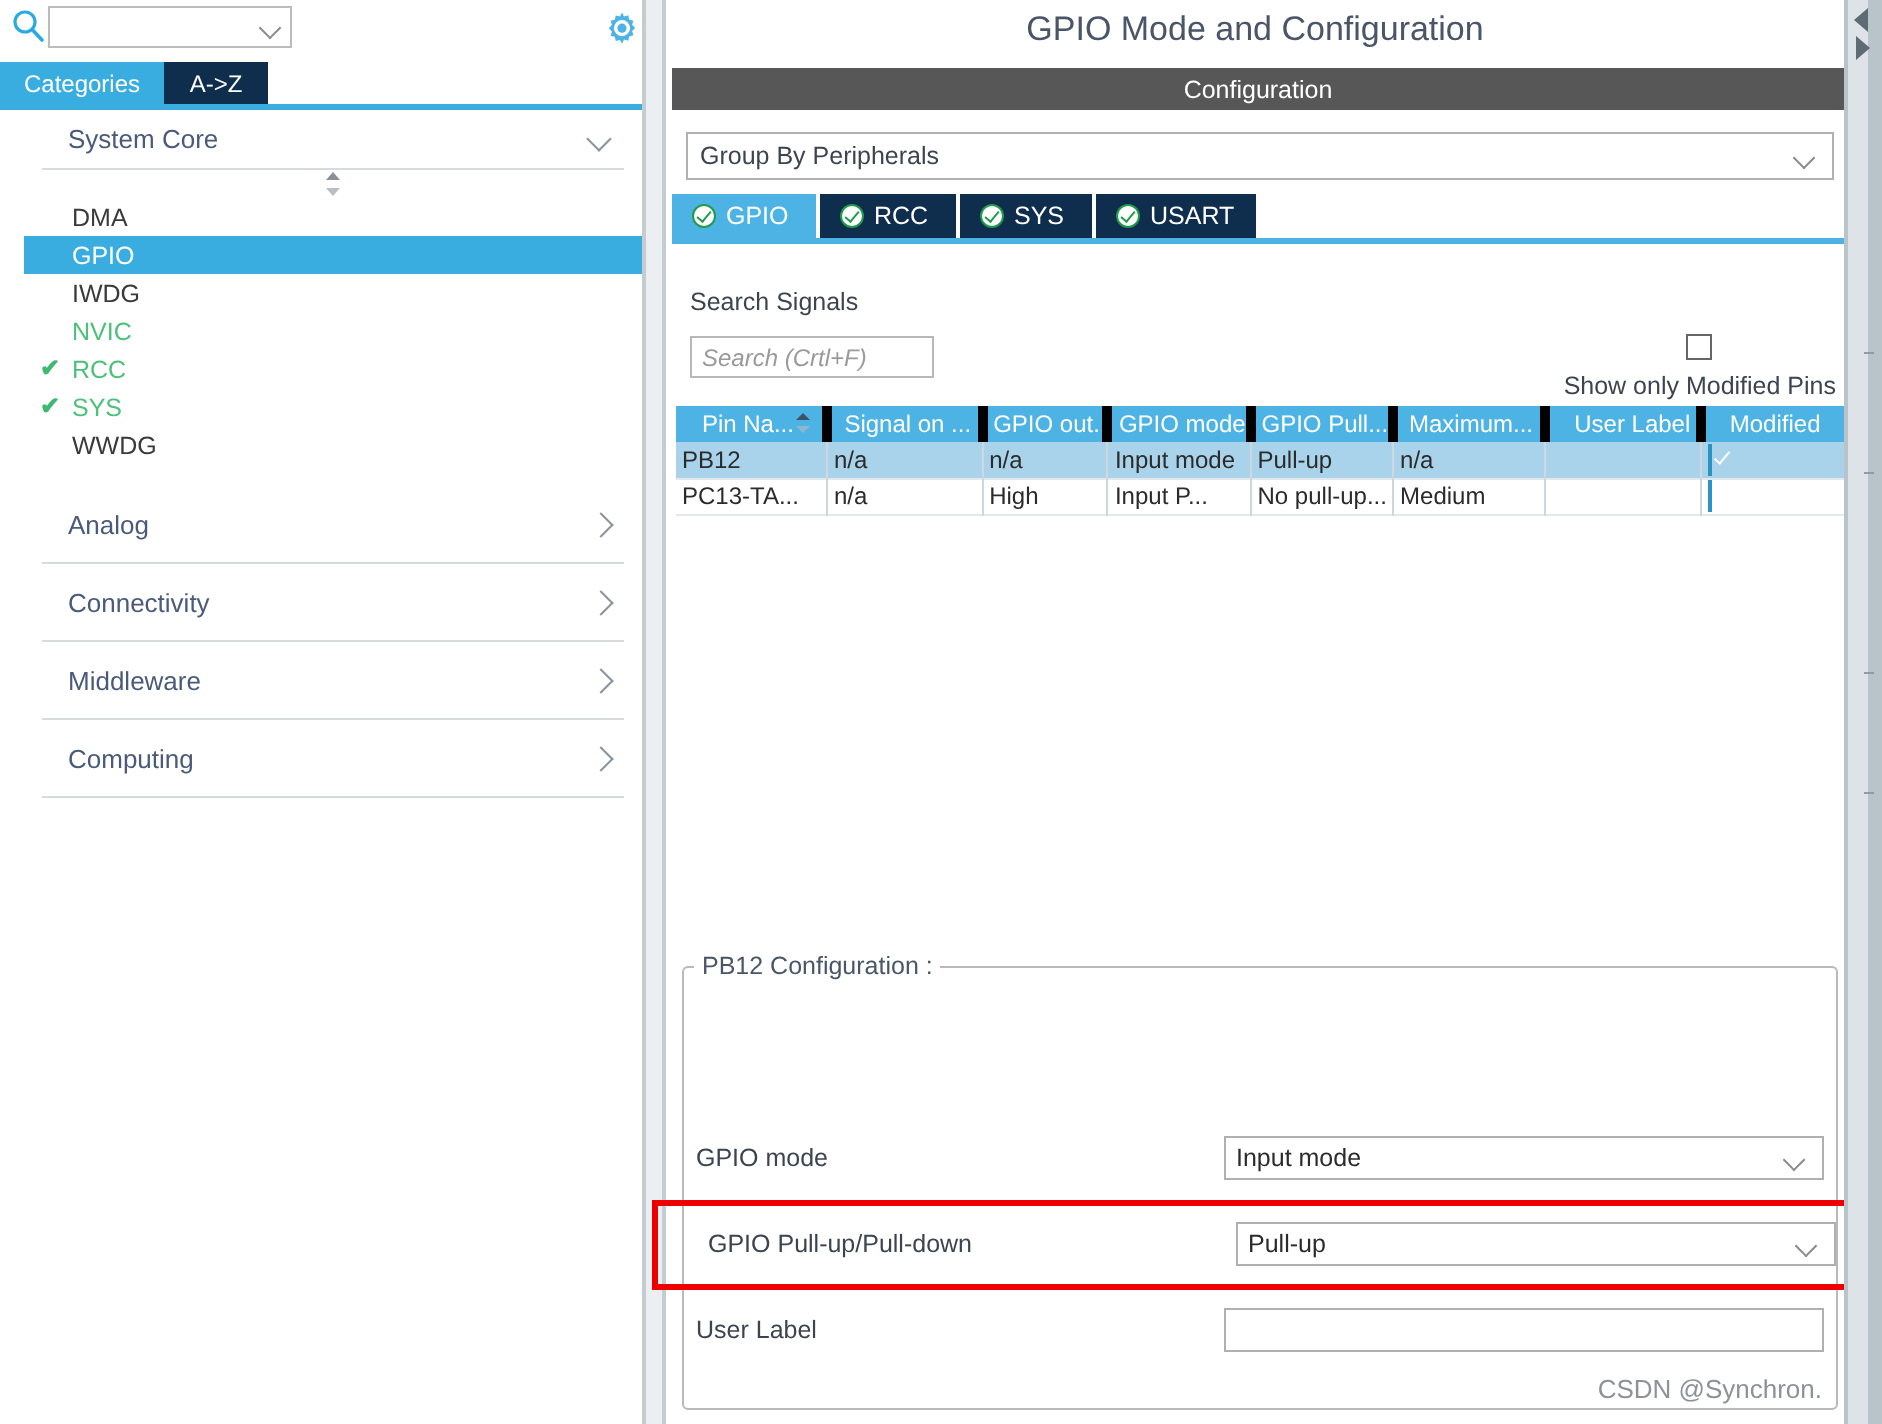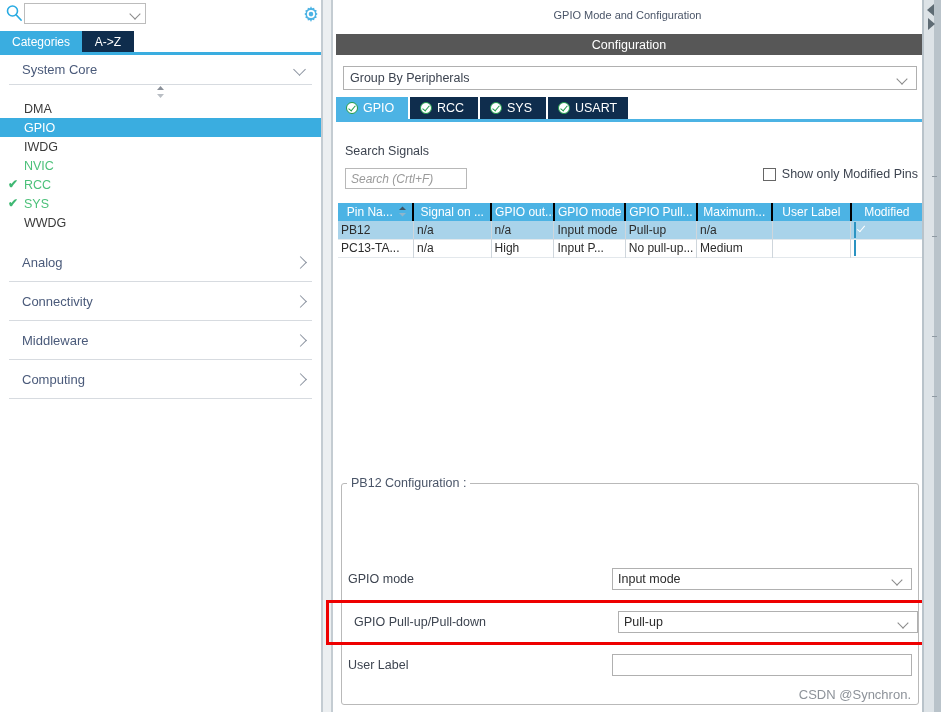--- a/index.html
+++ b/index.html
@@ -58,21 +58,21 @@
   }
   #tab-categories { left: 0; width: 82px; background: #3eaeе0; background: #3aade0; }
   #tab-az { left: 82px; width: 52px; background: #0f2d4d; }
   #tabstrip-underline {
     position: absolute; left: 0; top: 52px; width: 321px; height: 3px;
     background: #3aade0;
   }
 
   #tree-area {
     position: absolute; left: 0; top: 55px; width: 321px; height: 657px;
-    background: #fff; overflow: hidden;
+    background: #fff; overflow: hidden; padding-left: 12px;
   }
   .grp-header {
     position: relative; height: 30px; margin: 0 9px;
     display: flex; align-items: center;
     border-bottom: 1px solid #d7dbe0;
     color: #4a5a7a; font-size: 13px;
   }
   .grp-header .lbl { margin-left: 13px; }
   .grp-header .arrow { position: absolute; right: 6px; top: 9px; }
   .arrow-down { width: 12px; height: 12px; position: relative; }
@@ -117,21 +117,21 @@
   }
 
   
   #right {
     position: absolute; left: 333px; top: 0; width: 589px; height: 712px;
     background: #ffffff;
   }
   #panel-title {
     position: absolute; left: 0; top: 0; width: 589px; height: 30px;
     display: flex; align-items: center; justify-content: center;
-    font-size: 11px; color: #4a5568; background: #ffffff;
+    font-size: 17px; color: #4a5568; background: #ffffff;
     border-bottom: 1px solid #ffffff;
   }
   #cfg-bar {
     position: absolute; left: 3px; top: 34px; width: 586px; height: 21px;
     background: #575757; color: #ffffff; font-size: 12.5px;
     display: flex; align-items: center; justify-content: center;
   }
   #group-combo {
     position: absolute; left: 10px; top: 66px; width: 574px; height: 24px;
     border: 1px solid #b0b0b0; background: #fff;
@@ -173,36 +173,36 @@
     position: absolute; left: 12px; top: 168px; width: 122px; height: 21px;
     border: 1px solid #b8b8b8; background: #fff;
     display: flex; align-items: center;
   }
   #signal-search .ph {
     margin-left: 5px; font-size: 12px; color: #9a9a9a; font-style: italic;
   }
   #modified-chk {
     position: absolute; right: 4px; top: 167px;
     display: flex; align-items: center; gap: 6px;
-    font-size: 12.5px; color: #3d4450;
+    font-size: 12.5px; color: #3d4450; flex-direction: column;
   }
   .cbox {
     width: 13px; height: 13px; border: 1.4px solid #666; background: #fff;
     flex: 0 0 13px;
   }
 
   
   #pin-table {
     position: absolute; left: 5px; top: 203px; width: 584px;
     border-collapse: collapse; table-layout: fixed;
   }
   #pin-table th {
     background: #4cb3e4; color: #ffffff; font-weight: normal;
-    font-size: 12px; text-align: center; height: 18px;
-    padding: 0 3px; border-right: 2px solid #000000;
+    font-size: 12px; text-align: right; height: 18px;
+    padding: 0 3px; border-right: 5px solid #000000;
     white-space: nowrap; overflow: hidden;
   }
   #pin-table td {
     font-size: 12px; color: #2b2b2b; height: 18px;
     padding: 0 3px; border-right: 1px solid #cfd6dc;
     white-space: nowrap; overflow: hidden;
   }
   #pin-table tr.selrow td { background: #a9d3ea; }
   #pin-table tr.normrow td { background: #ffffff; }
   #pin-table tbody tr { border-bottom: 1px solid #e3e8ec; }

